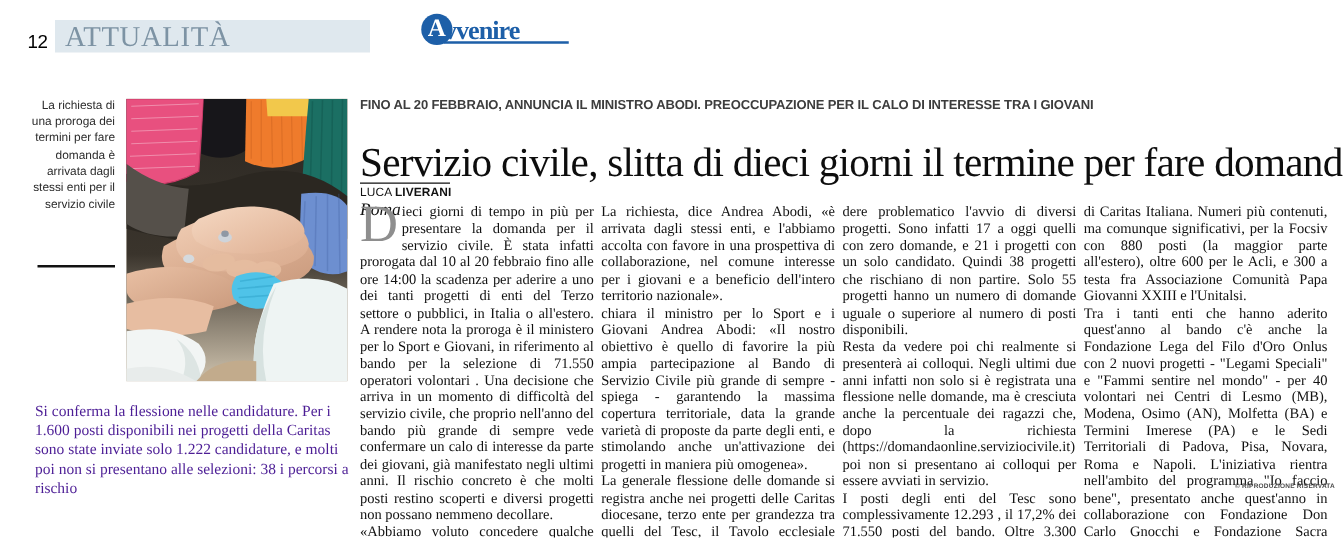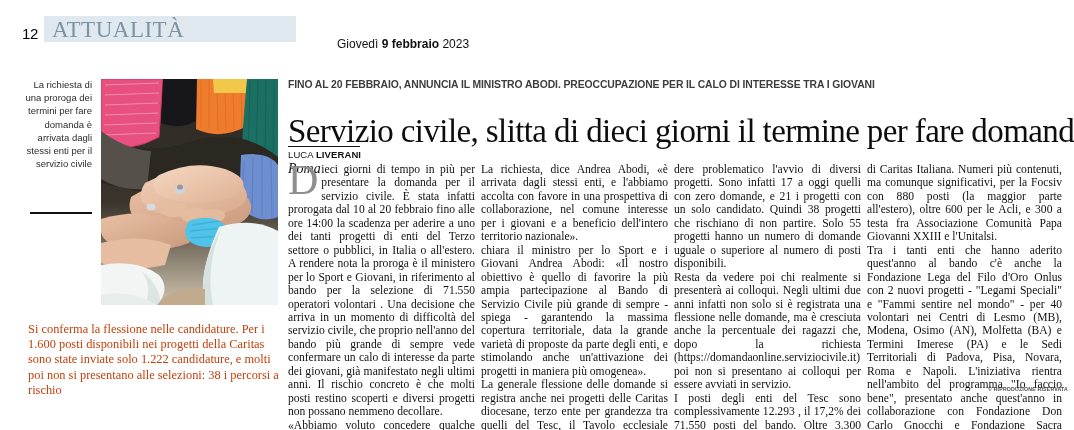--- a/index.html
+++ b/index.html
@@ -130,21 +130,21 @@
   }
   .photo svg { display: block; }
 
   .photo-caption {
     position: absolute;
     left: 28px; top: 322px;
     width: 252px;
     font-family: "Liberation Serif", serif;
     font-size: 12.4px;
     line-height: 15.2px;
-    color: #c2410c;
+    color: #4c1d95;
   }
 
   
   .kicker {
     position: absolute;
     left: 288px; top: 79px;
     width: 780px;
     font-family: "Liberation Sans", sans-serif;
     font-weight: 700;
     font-size: 10.4px;
@@ -233,22 +233,25 @@
 </style>
 </head>
 <body>
 
 <div class="page-header">
   <div class="header-band"></div>
   <div class="page-number">12</div>
   <div class="section-title">ATTUALITÀ</div>
 
   <div class="masthead">
-    <div class="masthead-date">
-      <span>Giovedì </span><b>9 febbraio</b><span> 2023</span>
+    <div class="logo-wrap">
+      <div class="logo-circle"></div>
+      <div class="logo-word">vvenire</div>
+      <div class="logo-circle-a">A</div>
+      <div class="logo-underline"></div>
     </div>
   </div>
 </div>
 
 <div class="pullquote">La richiesta di una proroga dei termini per fare domanda è arrivata dagli stessi enti per il servizio civile</div>
 <div class="pullquote-rule"></div>
 
 <div class="photo">
   <svg width="177" height="226" viewBox="0 0 177 226">
     <defs>

